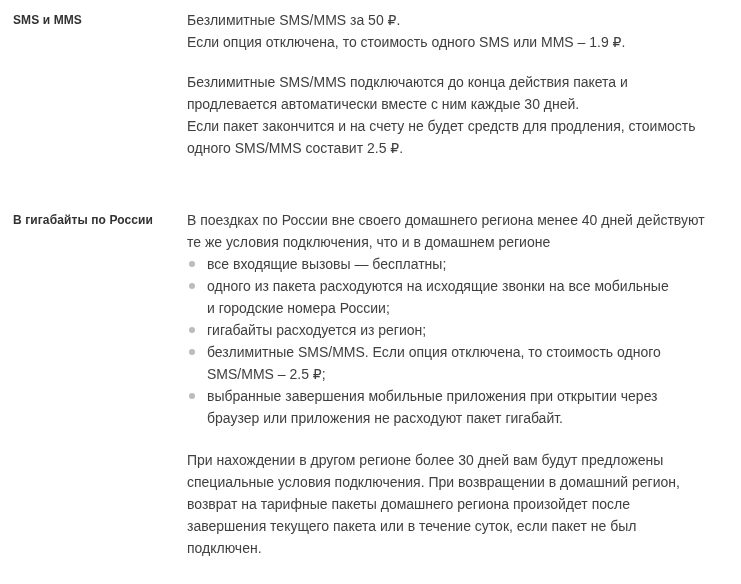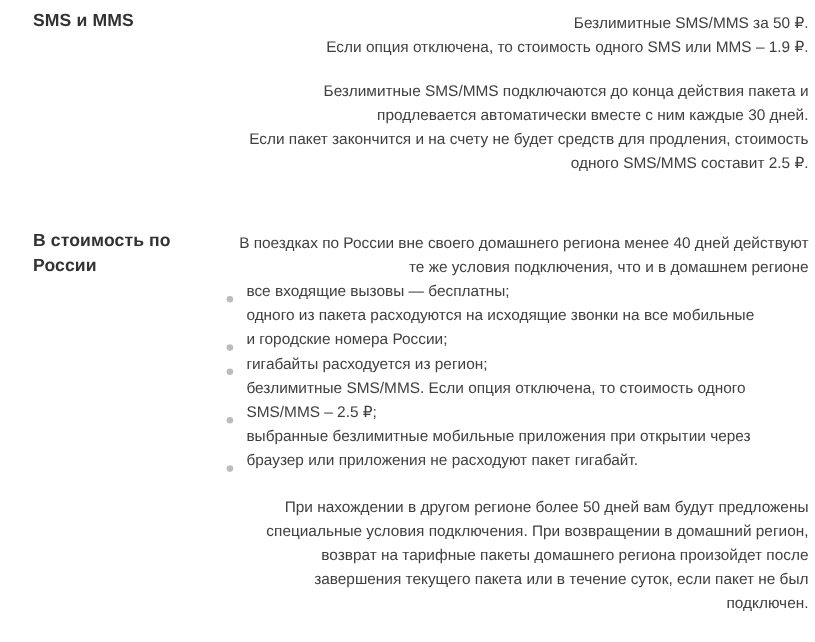--- a/index.html
+++ b/index.html
@@ -17,48 +17,46 @@
     height: 584px;
     padding: 9px 6px 0 13px;
   }
   .row {
     display: flex;
     align-items: flex-start;
   }
   .row-label {
     flex: 0 0 174px;
     width: 174px;
-    font-size: 16px;
+    font-size: 12px;
     line-height: 22px;
     font-weight: bold;
     color: #323232;
     letter-spacing: 0.1px;
-    margin-left: 17px;
   }
   .row-content {
     flex: 1 1 auto;
     min-width: 0;
     font-size: 14px;
     line-height: 22px;
   }
   .para {
     margin: 0;
     white-space: pre-line;
-    text-align: right;
   }
   .para + .para { margin-top: 18px; }
   .section-travel { margin-top: 50px; }
   .bullets {
     list-style: none;
     margin: 0;
     padding: 0;
   }
   .bullet-item {
     display: flex;
-    align-items: flex-end;
+    align-items: flex-start;
   }
   .bullet-dot {
     flex: 0 0 6px;
     width: 6px;
     height: 6px;
     margin: 8px 12px 0 2px;
     border-radius: 50%;
     background: #bcbcbc;
   }
   .bullet-text {
@@ -77,21 +75,21 @@
       <p class="para">Безлимитные SMS/MMS за 50 ₽.
 Если опция отключена, то стоимость одного SMS или MMS – 1.9 ₽.</p>
       <p class="para">Безлимитные SMS/MMS подключаются до конца действия пакета и
 продлевается автоматически вместе с ним каждые 30 дней.
 Если пакет закончится и на счету не будет средств для продления, стоимость
 одного SMS/MMS составит 2.5 ₽.</p>
     </div>
   </section>
 
   <section class="row section-travel">
-    <div class="row-label">В стоимость по России</div>
+    <div class="row-label">В гигабайты по России</div>
     <div class="row-content">
       <p class="para">В поездках по России вне своего домашнего региона менее 40 дней действуют
 те же условия подключения, что и в домашнем регионе</p>
       <ul class="bullets">
         <li class="bullet-item">
           <span class="bullet-dot"></span>
           <span class="bullet-text">все входящие вызовы — бесплатны;</span>
         </li>
         <li class="bullet-item">
           <span class="bullet-dot"></span>
@@ -102,25 +100,25 @@
           <span class="bullet-dot"></span>
           <span class="bullet-text">гигабайты расходуется из регион;</span>
         </li>
         <li class="bullet-item">
           <span class="bullet-dot"></span>
           <span class="bullet-text">безлимитные SMS/MMS. Если опция отключена, то стоимость одного
 SMS/MMS – 2.5 ₽;</span>
         </li>
         <li class="bullet-item">
           <span class="bullet-dot"></span>
-          <span class="bullet-text">выбранные безлимитные мобильные приложения при открытии через
+          <span class="bullet-text">выбранные завершения мобильные приложения при открытии через
 браузер или приложения не расходуют пакет гигабайт.</span>
         </li>
       </ul>
-      <p class="para closing">При нахождении в другом регионе более 50 дней вам будут предложены
+      <p class="para closing">При нахождении в другом регионе более 30 дней вам будут предложены
 специальные условия подключения. При возвращении в домашний регион,
 возврат на тарифные пакеты домашнего региона произойдет после
 завершения текущего пакета или в течение суток, если пакет не был
 подключен.</p>
     </div>
   </section>
 
 </div>
 
 </body></html>

